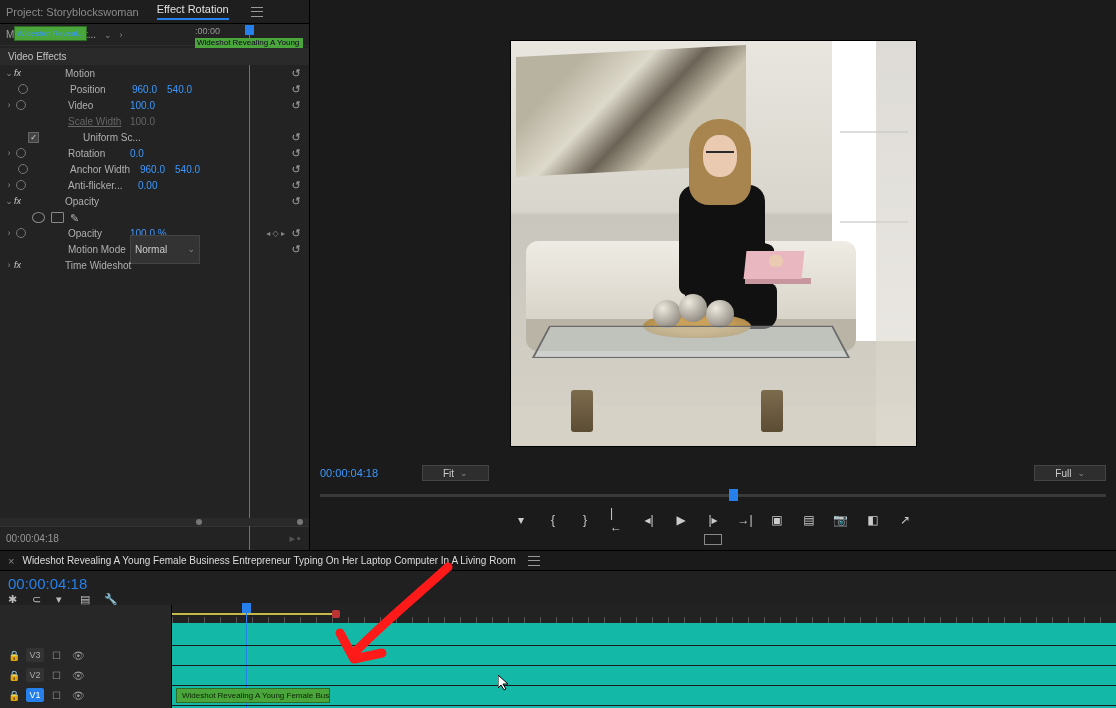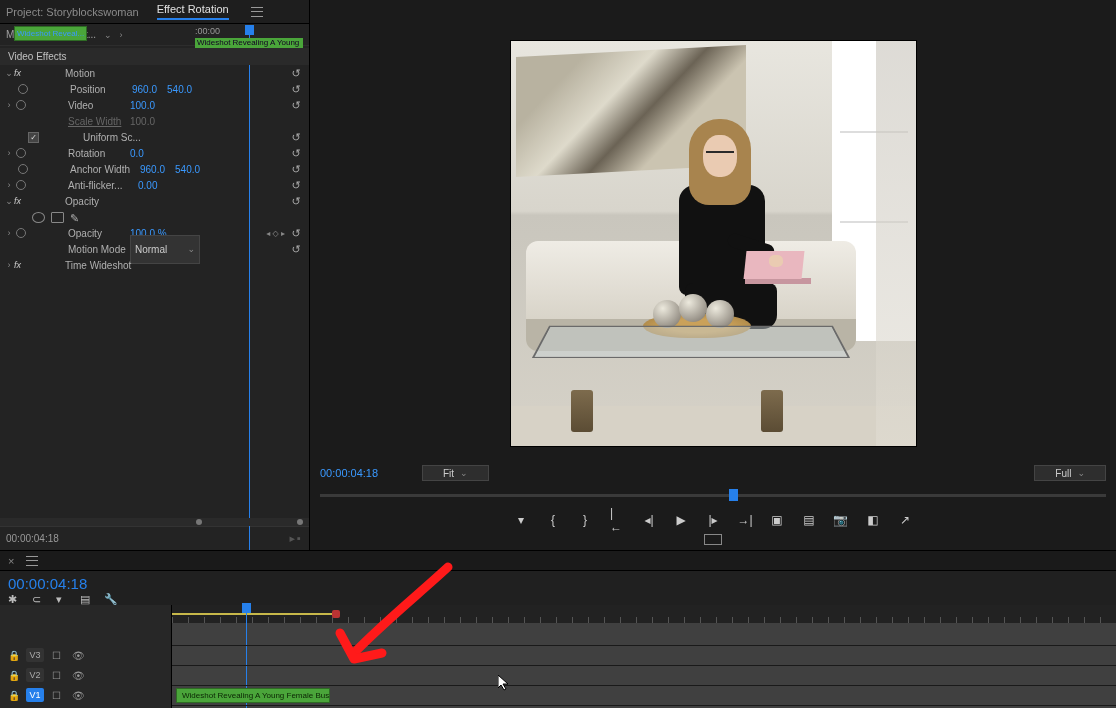--- a/index.html
+++ b/index.html
@@ -96,21 +96,21 @@
   .tl-head .tc{color:#2680eb;font-size:15px;font-weight:500;}
   .tl-toolbtns{position:absolute;left:8px;top:22px;display:flex;gap:12px;}
   .tl-toolbtns .ico{width:12px;height:12px;color:#bbb;cursor:pointer;font-size:11px;}
   .tl-body{flex:1;display:flex;position:relative;}
   .track-headers{width:172px;background:#272727;border-right:1px solid #000;padding-top:40px;}
   .trk{height:20px;display:flex;align-items:center;gap:8px;padding:0 8px;font-size:10px;color:#aaa;}
   .lock{width:10px;color:#888;}
   .trk-label{width:18px;height:14px;background:#333;display:flex;align-items:center;justify-content:center;font-size:9px;border-radius:2px;}
   .trk-label.active{background:#2680eb;color:#fff;}
   .tog,.eye{width:12px;color:#999;cursor:pointer;}
-  .track-area{flex:1;position:relative;background:#404040;}
+  .track-area{flex:1;position:relative;background:#14b8a6;}
   .ruler{position:absolute;left:0;right:0;top:0;height:18px;background:#222;}
   .ruler::before{content:"";position:absolute;left:0;top:8px;width:160px;height:2px;background:#c7b84a;}
   .ruler-ticks{position:absolute;left:0;right:0;top:12px;height:6px;background:repeating-linear-gradient(90deg,#555 0 1px,transparent 1px 16px);}
   .workbar{position:absolute;left:160px;top:5px;width:8px;height:8px;background:#b33;border-radius:2px;}
   .playhead{position:absolute;top:0;bottom:0;left:74px;width:1px;background:#2680eb;}
   .playhead::before{content:"";position:absolute;top:-2px;left:-4px;width:9px;height:10px;background:#2680eb;}
   .tl-tracks{position:absolute;left:0;right:0;top:40px;}
   .tl-row{height:20px;border-top:1px solid #1a1a1a;position:relative;}
   .clip{position:absolute;top:2px;height:15px;background:#4aa53a;border:1px solid #2e6b24;font-size:8px;color:#0b2504;padding:0 2px;overflow:hidden;white-space:nowrap;display:flex;align-items:center;}
   .clip .thumb{width:10px;height:11px;background:#bdb;margin-right:3px;}
@@ -317,20 +317,21 @@
       </div>
       <div class="safe-toggle">
           <span class="rect"></span>
         </div>
     </div>
   </div>
 
   <div class="timeline">
     <div class="tl-tab">
       <span class="close">×</span>
+      <span class="name">Wideshot Revealing A Young Female Business Entrepreneur Typing On Her Laptop Computer In A Living Room</span>
       <span class="menu-icon">
           <span></span>
           <span></span>
           <span></span>
         </span>
     </div>
     <div class="tl-head">
       <span class="tc">00:00:04:18</span>
       <div class="tl-toolbtns">
         <span class="ico">✱</span>

